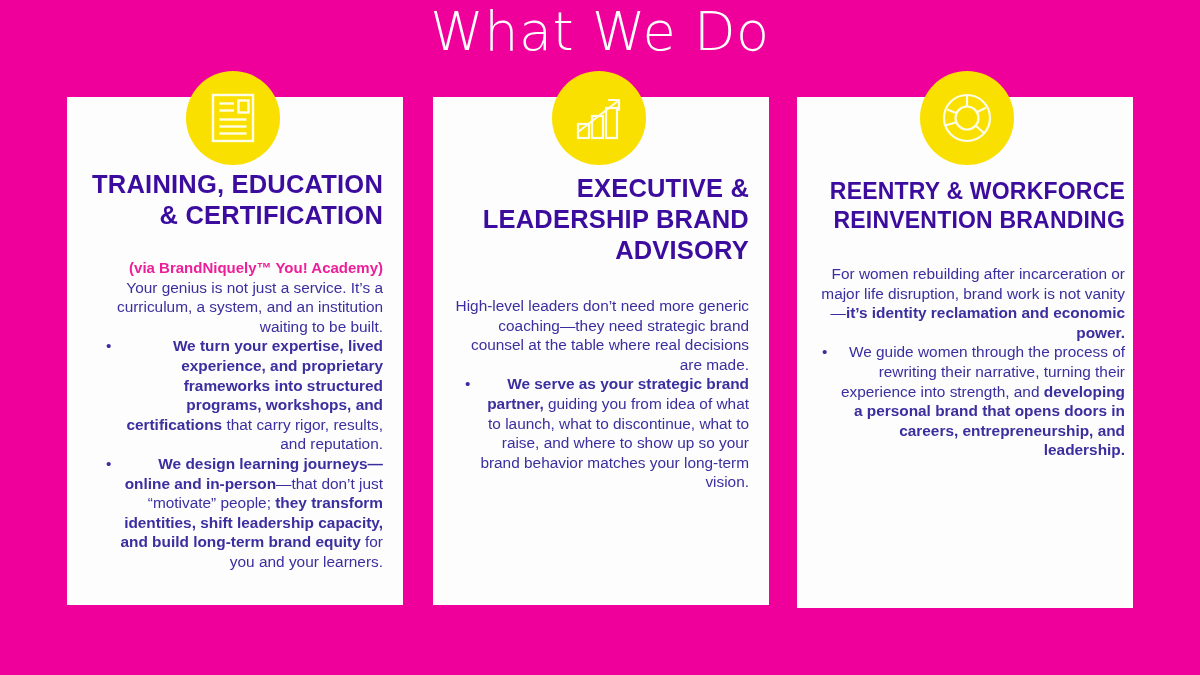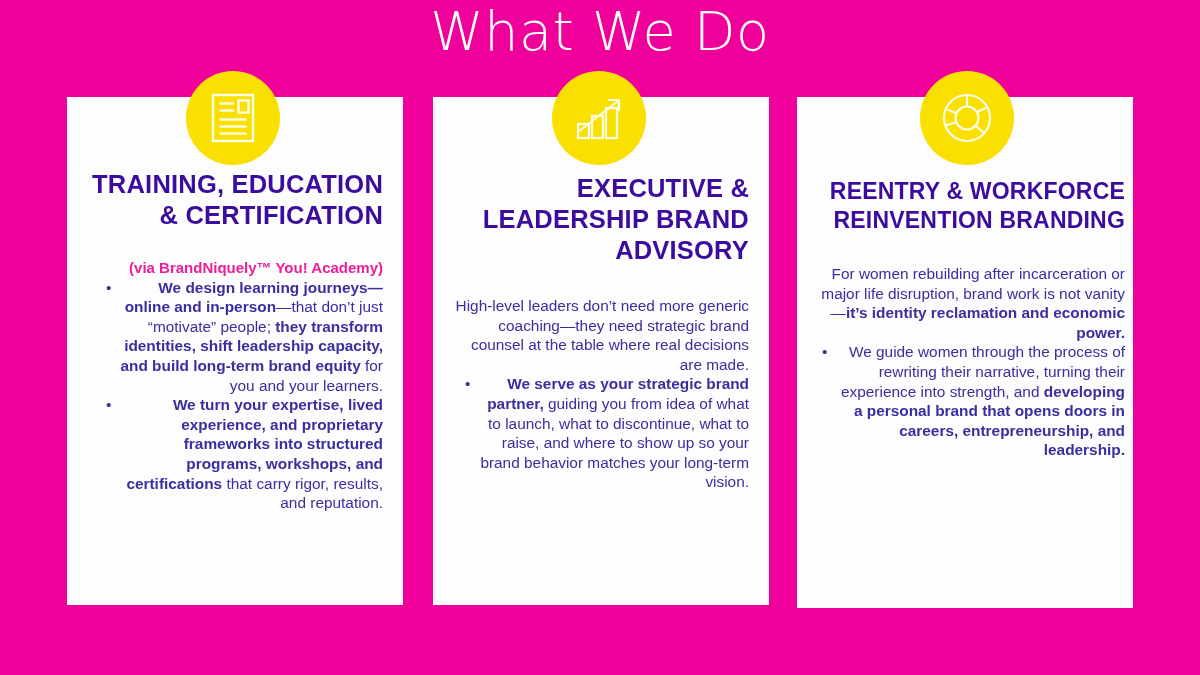--- a/index.html
+++ b/index.html
@@ -151,23 +151,24 @@
 
 <div class="slide">
 
   <div class="page-title">What We Do</div>
 
   <div class="card card-1">
     <div class="card-inner">
       <div class="card-heading">TRAINING, EDUCATION &amp; CERTIFICATION</div>
       <div class="card-body">
         <span class="subtitle">(via BrandNiquely™ You! Academy)</span>
+        <span class="intro">Your genius is not just a service. It’s a curriculum, a system, and an institution waiting to be built.</span>
         <ul class="bullets">
+          <li><b>We turn your expertise, lived experience, and proprietary frameworks into structured programs, workshops, and certifications</b><span> that carry rigor, results, and reputation.</span></li>
           <li><b>We design learning journeys—online and in-person</b><span>—that don’t just “motivate” people; </span><b>they transform identities, shift leadership capacity, and build long-term brand equity</b><span> for you and your learners.</span></li>
-          <li><b>We turn your expertise, lived experience, and proprietary frameworks into structured programs, workshops, and certifications</b><span> that carry rigor, results, and reputation.</span></li>
         </ul>
       </div>
     </div>
   </div>
 
   <div class="badge badge-1">
     <span>
       <svg width="46" height="52" viewBox="0 0 46 52" fill="none">
         <rect x="3" y="3" width="40" height="46" stroke="#FFFDE8" stroke-width="2.4"></rect>
         <line x1="9.5" y1="11.5" x2="24" y2="11.5" stroke="#FFFDE8" stroke-width="2.4"></line>

